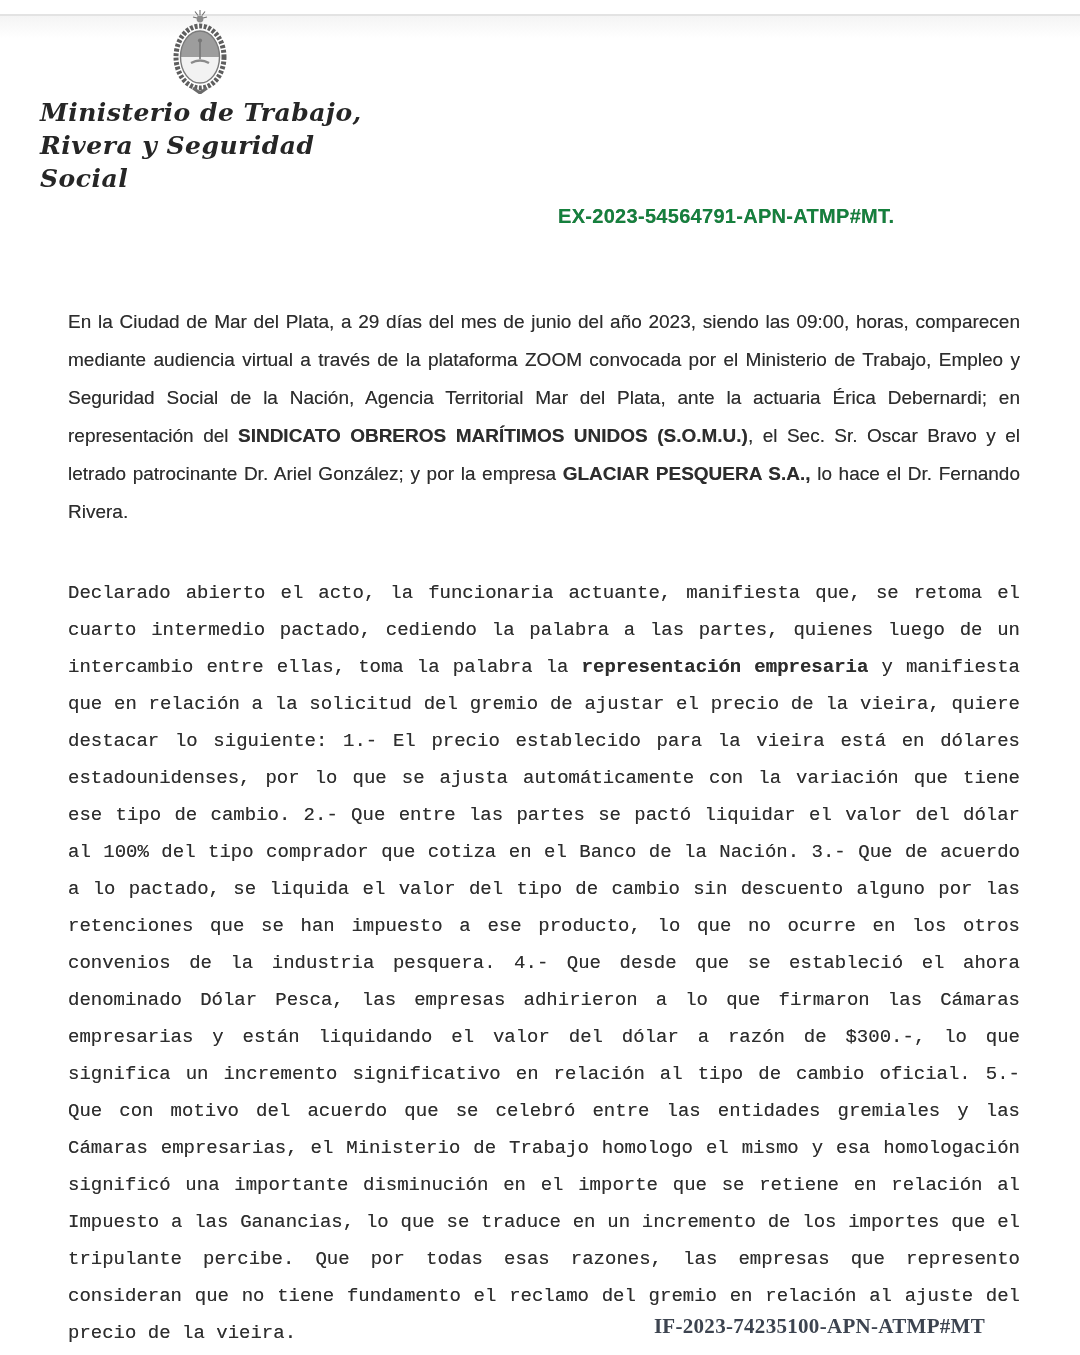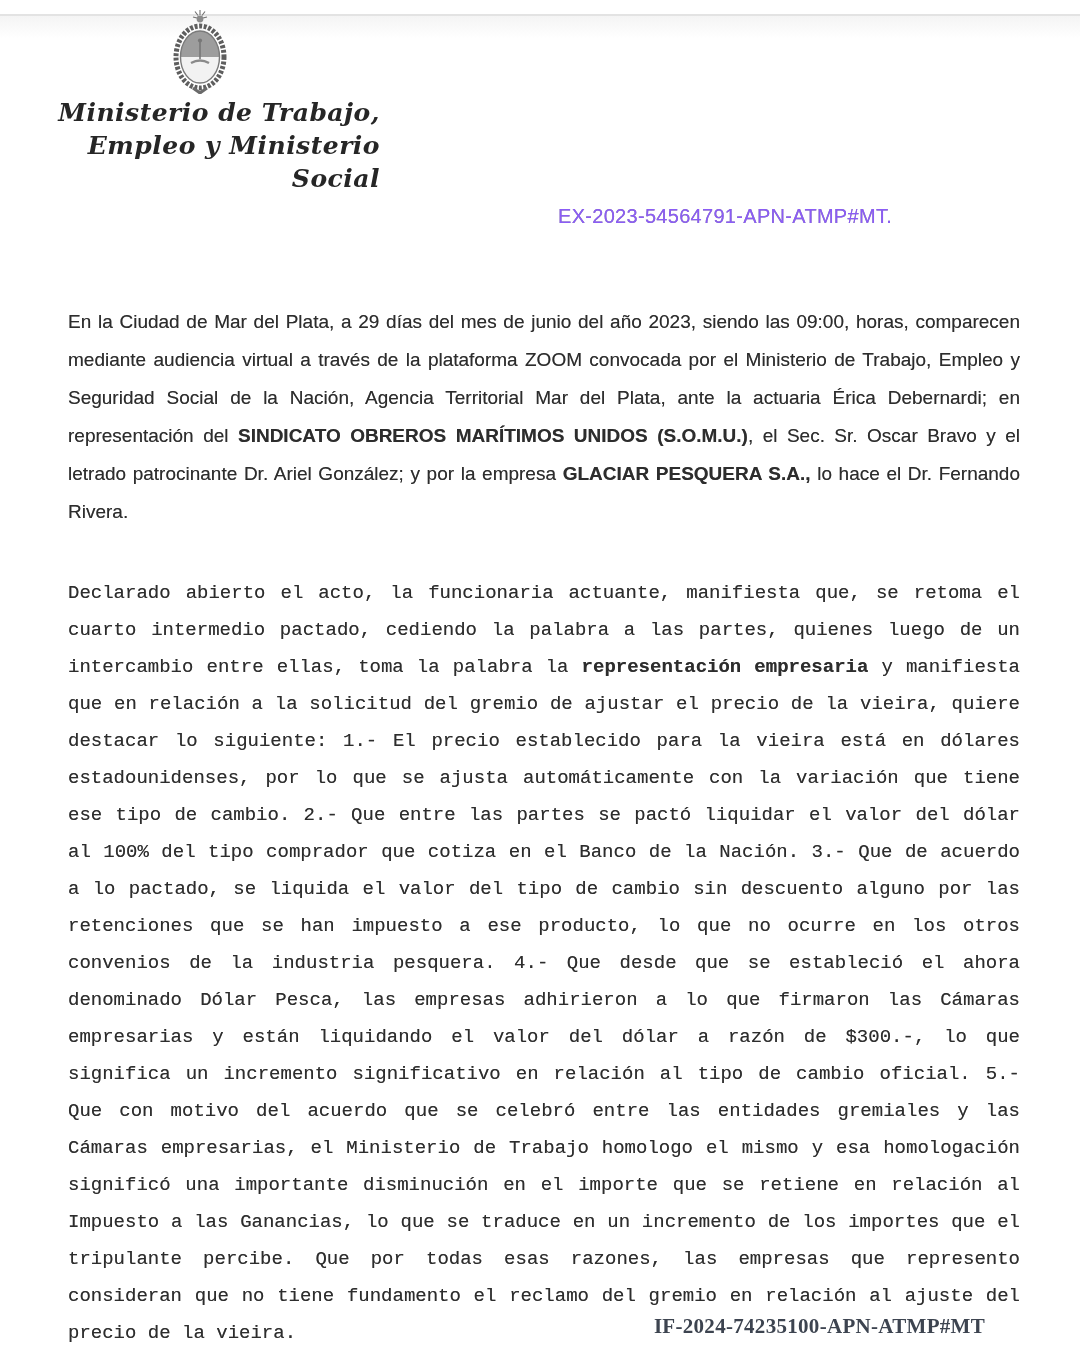--- a/index.html
+++ b/index.html
@@ -18,31 +18,31 @@
     position: absolute; top: 14px; left: 0; width: 100%; height: 34px;
     border-top: 2px solid #e3e3e3;
     background: linear-gradient(#f4f4f4, #ffffff 70%);
     pointer-events: none;
   }
 
   .letterhead { position: absolute; top: 8px; left: 0; width: 420px; }
   .arms { position: absolute; left: 170px; top: 2px; width: 60px; height: 80px; }
   .ministry {
     position: absolute; top: 88px; left: 40px; width: 340px;
-    text-align: right;
+    text-align: left;
     font-family: "DejaVu Serif", serif;
     font-style: italic; font-weight: 700;
     font-size: 25px; line-height: 33px;
     color: #262626; letter-spacing: 0.5px;
   }
 
   .ex-number {
     position: absolute; top: 205px; left: 558px;
-    font-weight: 400; font-size: 20px; letter-spacing: 0.3px;
-    color: #8b5cf6;
+    font-weight: 700; font-size: 20px; letter-spacing: 0.3px;
+    color: #15803d;
     text-shadow: 0 0 0.5px rgba(40,40,40,0.55);
     text-align: center;
   }
 
   .doc-body {
     position: absolute; top: 278px; left: 68px; width: 952px;
     font-size: 19px; line-height: 38px;
     text-shadow: 0 0 0.5px rgba(40,40,40,0.55);
     margin-top: 25px;
   }
@@ -89,26 +89,26 @@
         <line x1="30" y1="31" x2="30" y2="49" stroke="#777777" stroke-width="1.6"></line>
         <circle cx="30" cy="30.5" r="2.1" fill="#777777"></circle>
 
         <path d="M21 53 Q30 48 39 53" fill="none" stroke="#8a8a8a" stroke-width="2.4"></path>
 
         <path d="M23 78 L30 83 L37 78" fill="none" stroke="#6a6a6a" stroke-width="3"></path>
       </svg>
     </div>
     <div class="ministry">
       <div>Ministerio de Trabajo,</div>
-      <div>Empleo y Ministerio Social</div>
+      <div>Rivera y Seguridad Social</div>
     </div>
   </header>
 
   <div class="ex-number">EX-2023-54564791-APN-ATMP#MT.</div>
 
   <main class="doc-body">
       <p class="doc-paragraph"><span>En la Ciudad de Mar del Plata, a 29 días del mes de junio del año 2023, siendo las 09:00, horas, comparecen mediante audiencia virtual a través de la plataforma ZOOM convocada por el Ministerio de Trabajo, Empleo y Seguridad Social de la Nación, Agencia Territorial Mar del Plata, ante la actuaria Érica Debernardi; en representación del </span><strong>SINDICATO OBREROS MARÍTIMOS UNIDOS (S.O.M.U.)</strong><span>, el Sec. Sr. Oscar Bravo y el letrado patrocinante Dr. Ariel González; y por la empresa </span><strong>GLACIAR PESQUERA S.A.,</strong><span> lo hace el Dr. Fernando Rivera.</span></p>
       <p class="doc-paragraph"><span>Declarado abierto el acto, la funcionaria actuante, manifiesta que, se retoma el cuarto intermedio pactado, cediendo la palabra a las partes, quienes luego de un intercambio entre ellas, toma la palabra la </span><strong>representación empresaria</strong><span> y manifiesta que en relación a la solicitud del gremio de ajustar el precio de la vieira, quiere destacar lo siguiente: 1.- El precio establecido para la vieira está en dólares estadounidenses, por lo que se ajusta automáticamente con la variación que tiene ese tipo de cambio. 2.- Que entre las partes se pactó liquidar el valor del dólar al 100% del tipo comprador que cotiza en el Banco de la Nación. 3.- Que de acuerdo a lo pactado, se liquida el valor del tipo de cambio sin descuento alguno por las retenciones que se han impuesto a ese producto, lo que no ocurre en los otros convenios de la industria pesquera. 4.- Que desde que se estableció el ahora denominado Dólar Pesca, las empresas adhirieron a lo que firmaron las Cámaras empresarias y están liquidando el valor del dólar a razón de $300.-, lo que significa un incremento significativo en relación al tipo de cambio oficial. 5.- Que con motivo del acuerdo que se celebró entre las entidades gremiales y las Cámaras empresarias, el Ministerio de Trabajo homologo el mismo y esa homologación significó una importante disminución en el importe que se retiene en relación al Impuesto a las Ganancias, lo que se traduce en un incremento de los importes que el tripulante percibe. Que por todas esas razones, las empresas que represento consideran que no tiene fundamento el reclamo del gremio en relación al ajuste del precio de la vieira.</span></p>
     </main>
 
-  <footer class="doc-footer">IF-2024-74235100-APN-ATMP#MT</footer>
+  <footer class="doc-footer">IF-2023-74235100-APN-ATMP#MT</footer>
 
 </div>
 
 </body></html>

